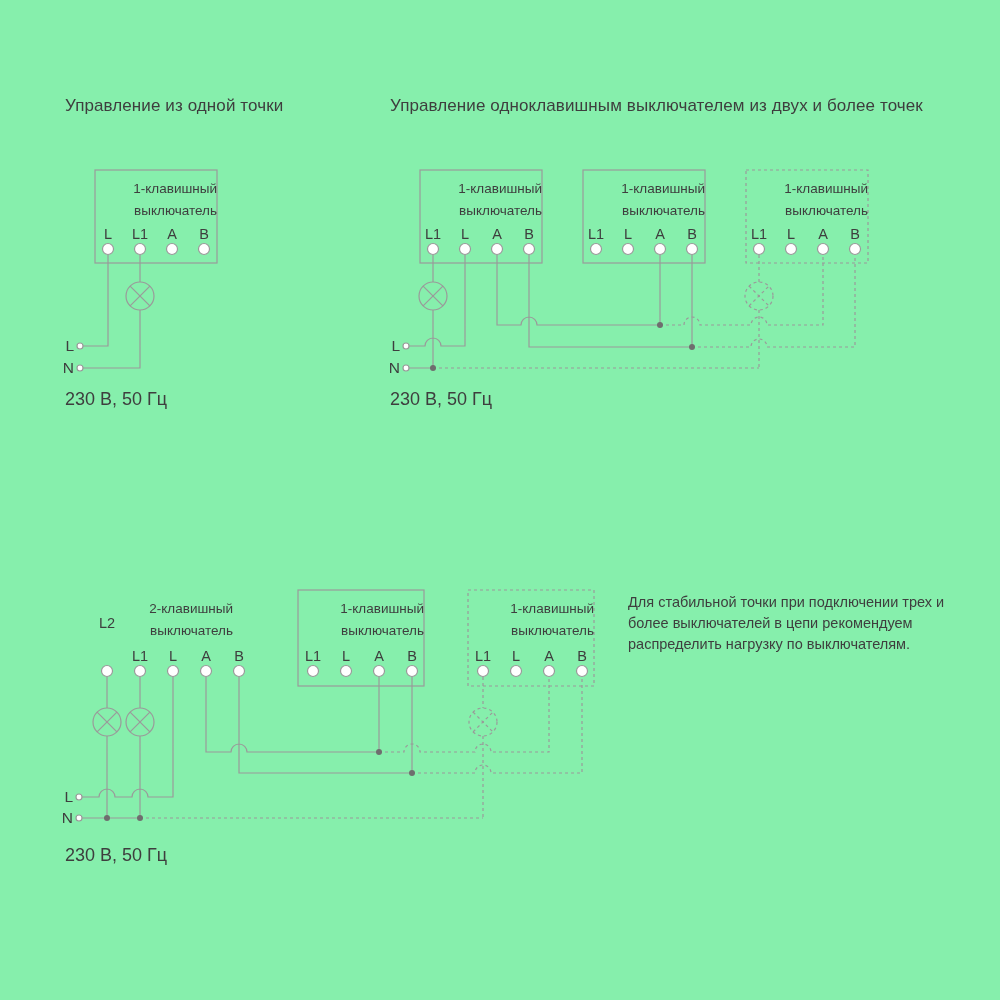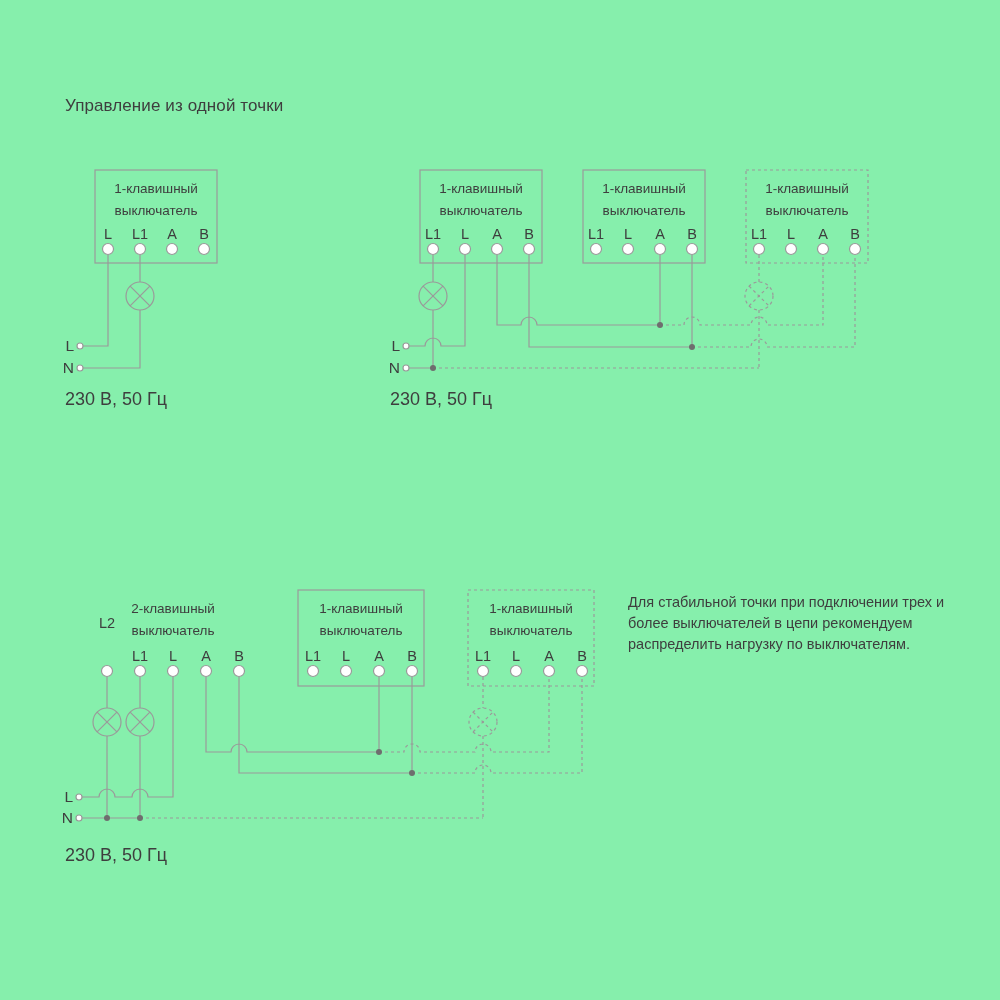--- a/index.html
+++ b/index.html
@@ -7,21 +7,21 @@
     position:relative;
     width:1000px;height:1000px;
     background:#86efac;
     font-family:"Liberation Sans", sans-serif;
     color:#3e3e3e;
     overflow:hidden;
   }
   .abs{position:absolute;}
   svg{position:absolute;left:0;top:0;}
   .title{font-size:17px;font-weight:400;letter-spacing:.1px;white-space:nowrap;color:#3e3e3e;}
-  .swlabel{font-size:13.5px;line-height:1.6;text-align:center;color:#3e3e3e;}
+  .swlabel{font-size:13.5px;line-height:1.6;text-align:right;color:#3e3e3e;}
   .term{font-size:14.5px;width:30px;text-align:center;color:#3e3e3e;}
   .supply{font-size:15.5px;width:24px;text-align:right;color:#3e3e3e;}
   .rating{font-size:18px;white-space:nowrap;color:#3e3e3e;}
   .note{font-size:14.5px;line-height:1.45;width:352px;color:#3e3e3e;}
 </style>
 </head>
 <body>
 
 <div class="canvas">
 
@@ -154,20 +154,21 @@
   <div class="abs title" style="left:65px;top:96px;">Управление из одной точки</div>
   <div class="abs swlabel" style="left:95px;top:178px;width:122px;">1-клавишный выключатель</div>
   <div class="abs term" style="left:93px;top:226px;">L</div>
   <div class="abs term" style="left:125px;top:226px;">L1</div>
   <div class="abs term" style="left:157px;top:226px;">A</div>
   <div class="abs term" style="left:189px;top:226px;">B</div>
   <div class="abs supply" style="left:50px;top:337px;">L</div>
   <div class="abs supply" style="left:50px;top:359px;">N</div>
   <div class="abs rating" style="left:65px;top:389px;">230 В, 50 Гц</div>
 
+  <div class="abs title" style="left:390px;top:96px;">Управление одноклавишным выключателем из двух и более точек</div>
   <div class="abs swlabel" style="left:420px;top:178px;width:122px;">1-клавишный выключатель</div>
   <div class="abs swlabel" style="left:583px;top:178px;width:122px;">1-клавишный выключатель</div>
   <div class="abs swlabel" style="left:746px;top:178px;width:122px;">1-клавишный выключатель</div>
   <div class="abs term" style="left:418px;top:226px;">L1</div>
   <div class="abs term" style="left:450px;top:226px;">L</div>
   <div class="abs term" style="left:482px;top:226px;">A</div>
   <div class="abs term" style="left:514px;top:226px;">B</div>
   <div class="abs term" style="left:581px;top:226px;">L1</div>
   <div class="abs term" style="left:613px;top:226px;">L</div>
   <div class="abs term" style="left:645px;top:226px;">A</div>

